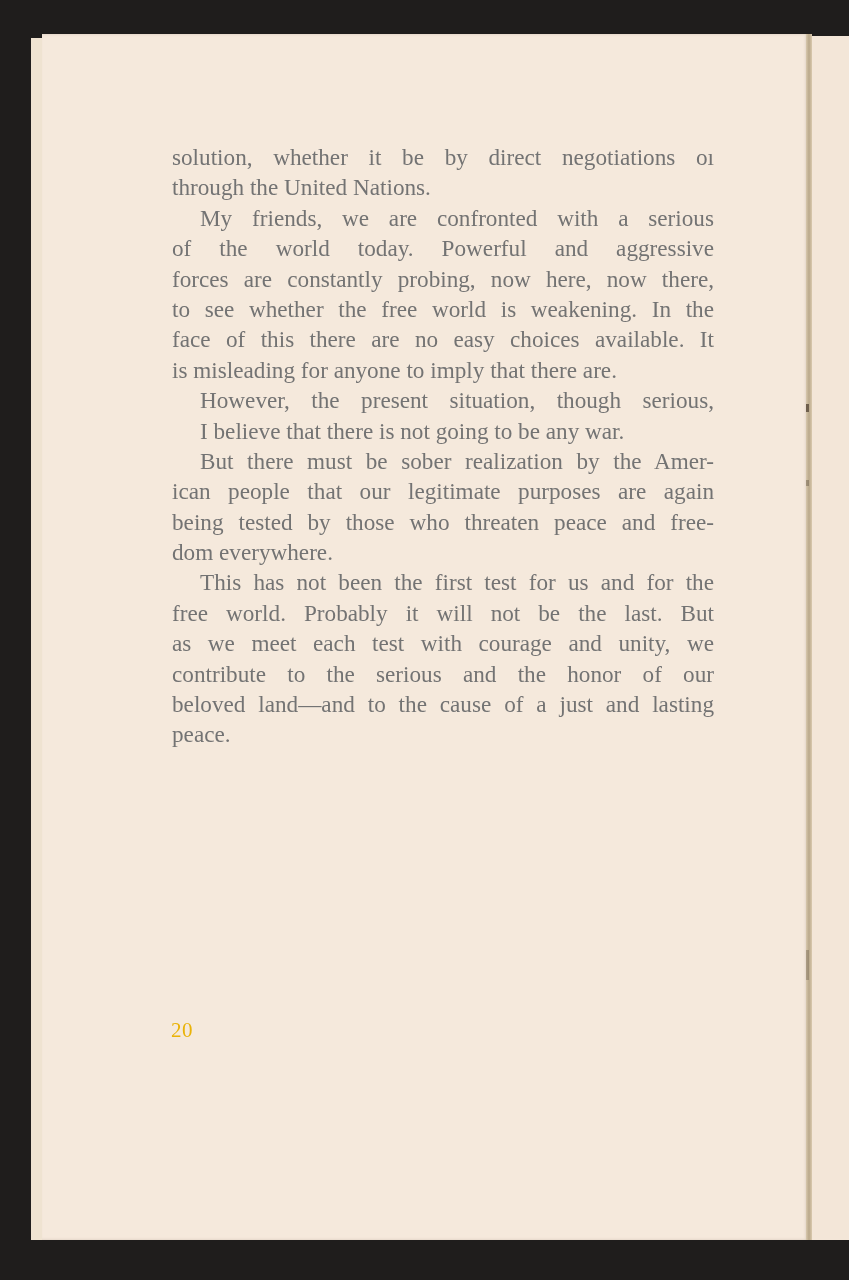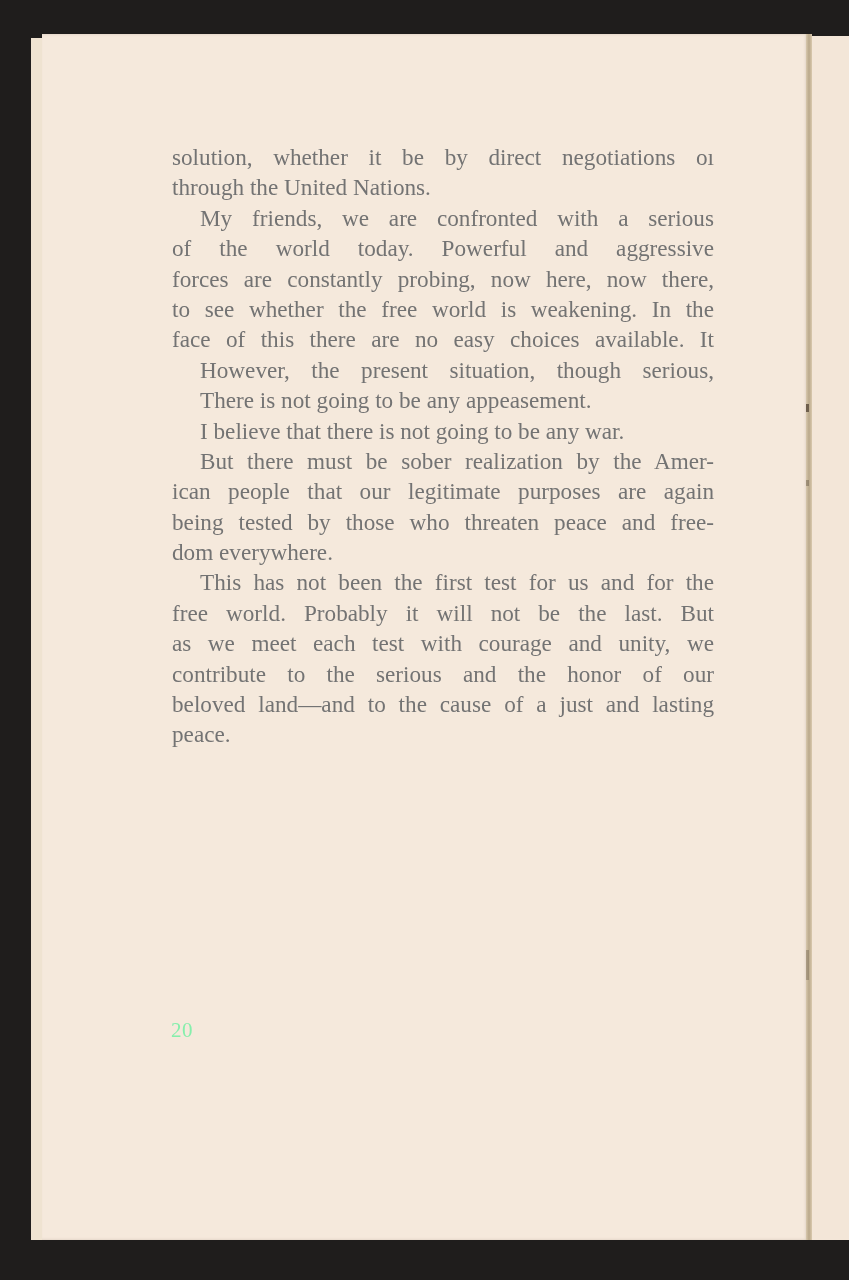--- a/index.html
+++ b/index.html
@@ -31,21 +31,21 @@
     color:#737373; font-size:23.2px; line-height:30.4px;
   }
   .line {
     display:block; white-space:nowrap; text-align:justify; text-align-last:justify;
     height:30.4px;
   }
   .line.last { text-align-last:left; }
   .line.indent { padding-left:28px; }
   .page-number {
     position:absolute; left:171px; top:1018px;
-    color:#86efac; font-size:21px; letter-spacing:0.5px;
+    color:#eab308; font-size:21px; letter-spacing:0.5px;
   }
   .edge-mark {
     position:absolute; width:3px; background:#6e5f4c;
   }
 </style>
 </head>
 <body>
 
 <div class="backdrop"></div>
 <div class="page-stack"></div>
@@ -58,22 +58,22 @@
 <div class="edge-mark" style="left:806px;top:950px;height:30px;opacity:0.4;"></div>
 
 <div class="text-block" id="text-block">
     <span class="line">solution, whether it be by direct negotiations oı</span>
     <span class="line last">through the United Nations.</span>
     <span class="line indent">My friends, we are confronted with a serious</span>
     <span class="line">of the world today.  Powerful and aggressive</span>
     <span class="line">forces are constantly probing, now here, now there,</span>
     <span class="line">to see whether the free world is weakening.  In the</span>
     <span class="line">face of this there are no easy choices available.  It</span>
+    <span class="line last">is misleading for anyone to imply that there are.</span>
     <span class="line indent">However, the present situation, though serious,</span>
-    <span class="line indent last">There is not going to be any appeasement.</span>
     <span class="line indent last">I believe that there is not going to be any war.</span>
     <span class="line indent">But there must be sober realization by the Amer-</span>
     <span class="line">ican people that our legitimate purposes are again</span>
     <span class="line">being tested by those who threaten peace and free-</span>
     <span class="line last">dom everywhere.</span>
     <span class="line indent">This has not been the first test for us and for the</span>
     <span class="line">free world.  Probably it will not be the last.  But</span>
     <span class="line">as we meet each test with courage and unity, we</span>
     <span class="line">contribute to the serious and the honor of our</span>
     <span class="line">beloved land—and to the cause of a just and lasting</span>

